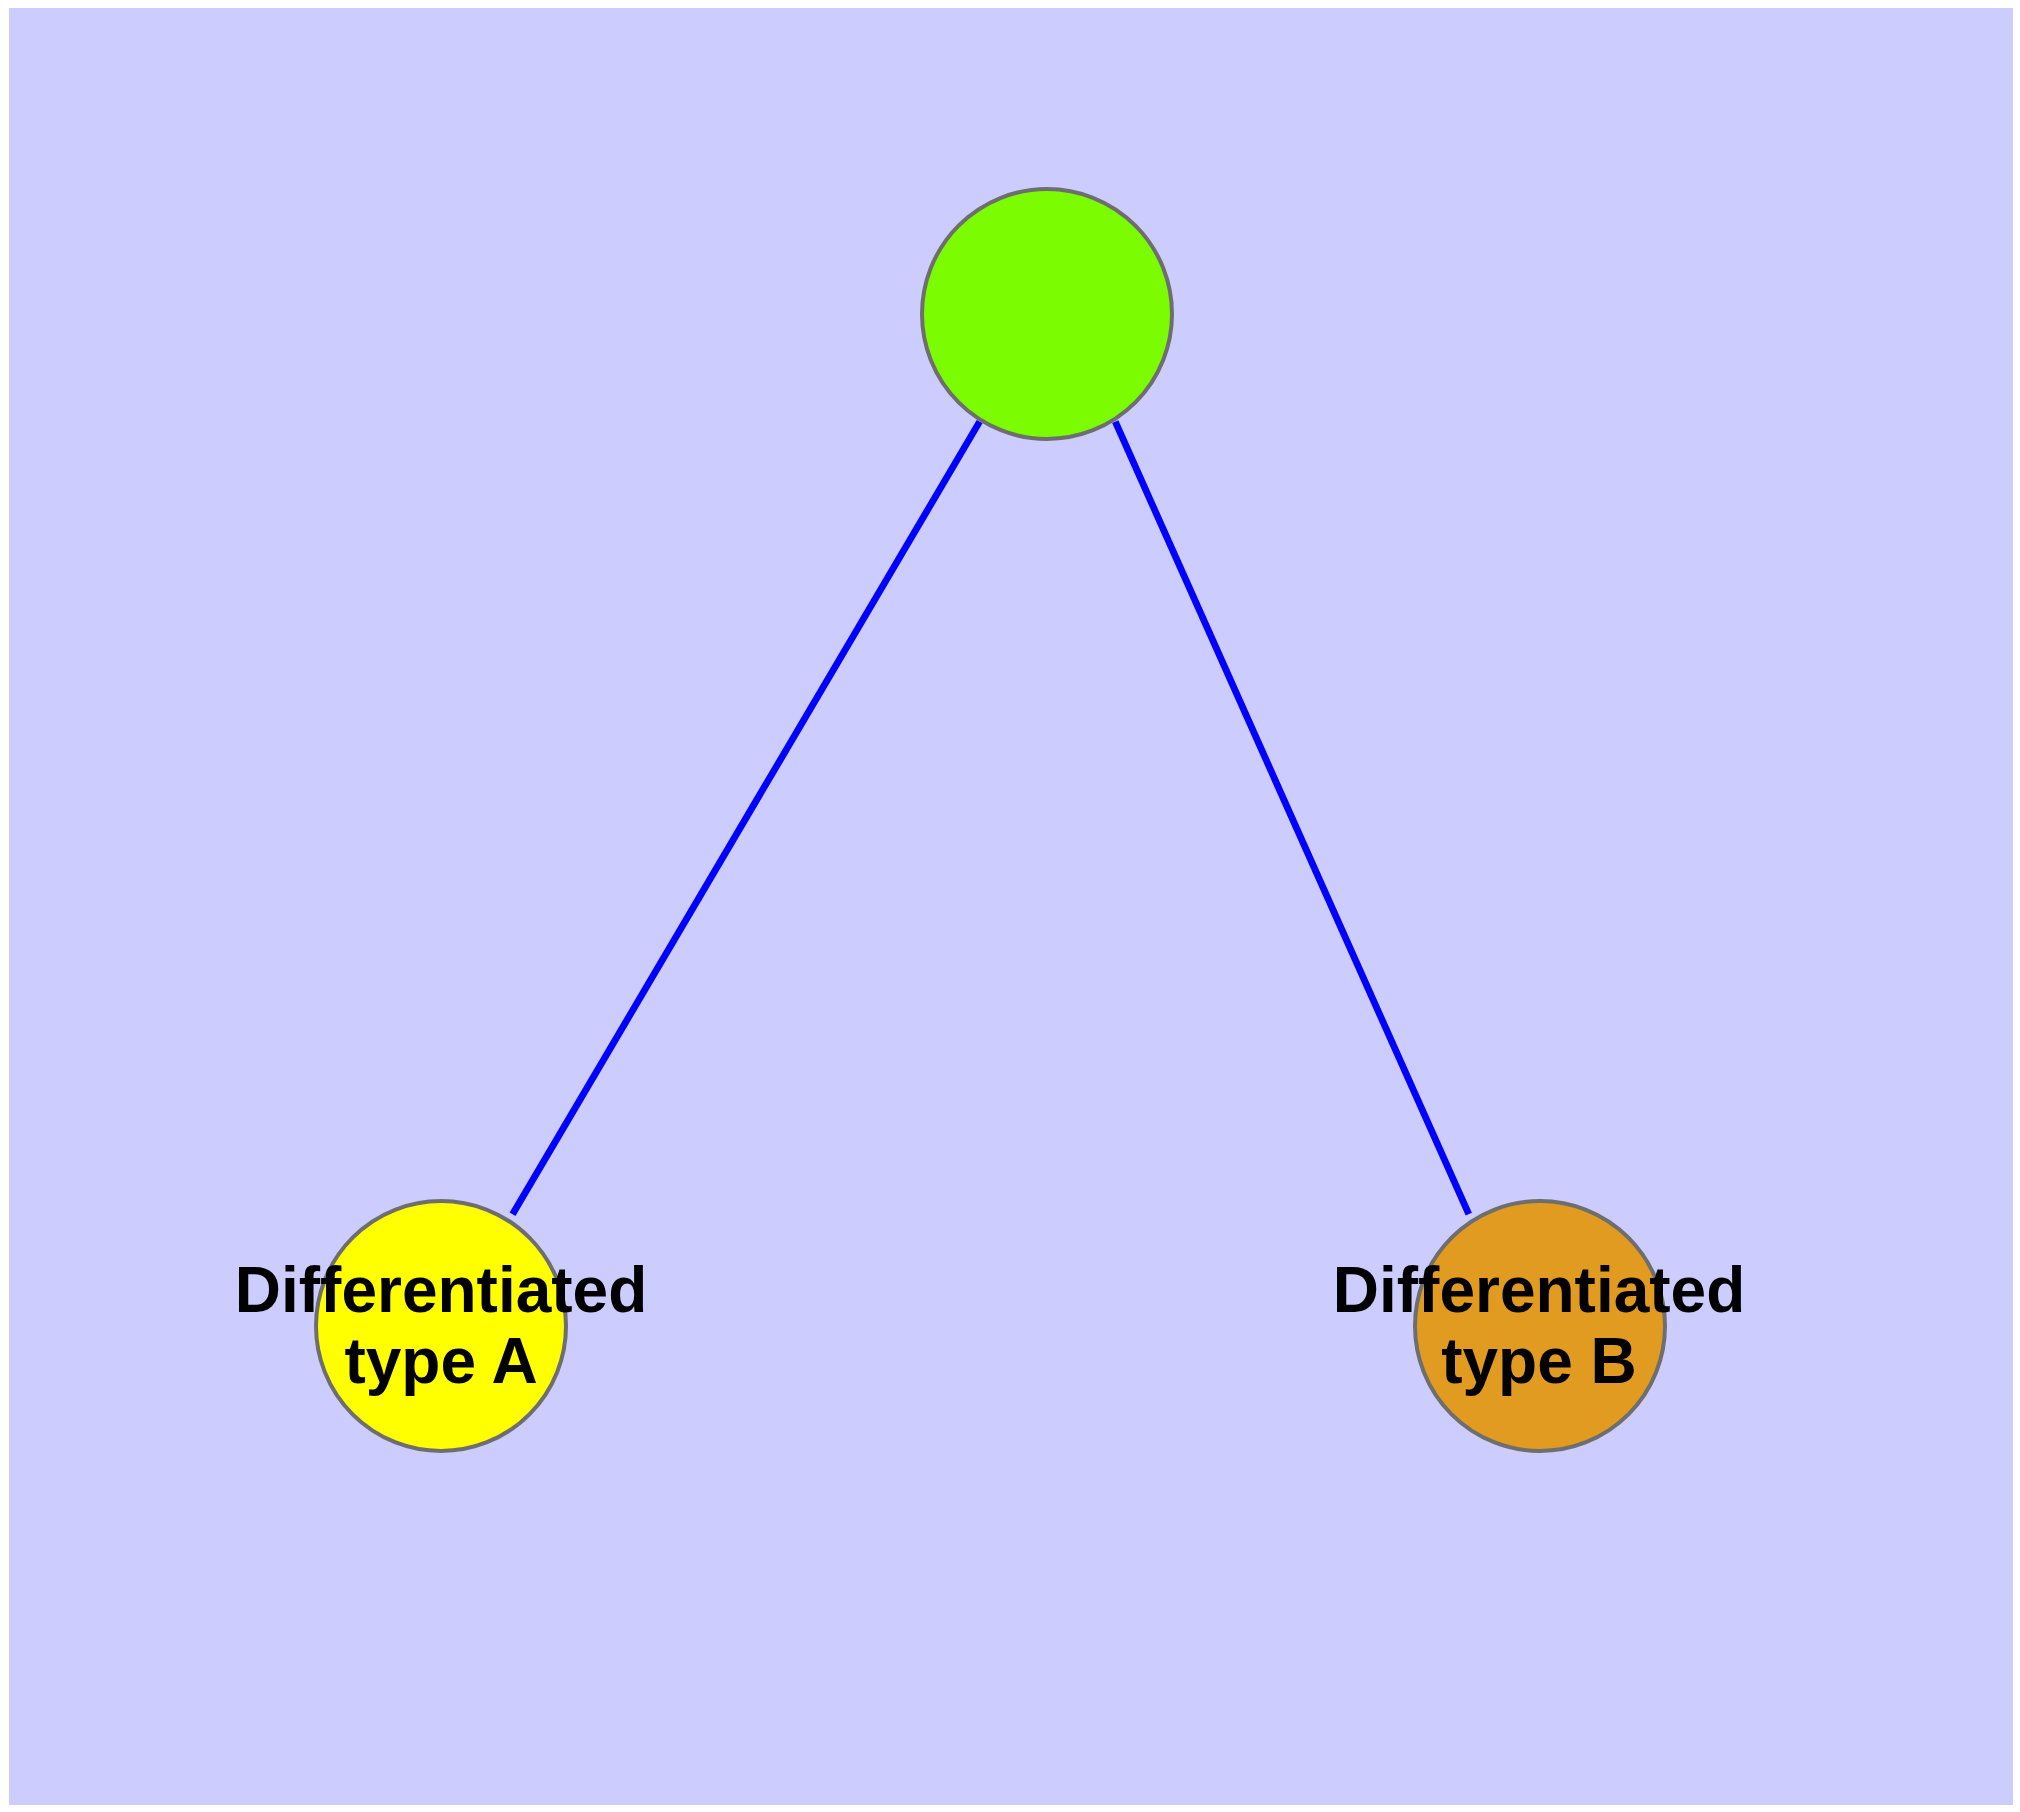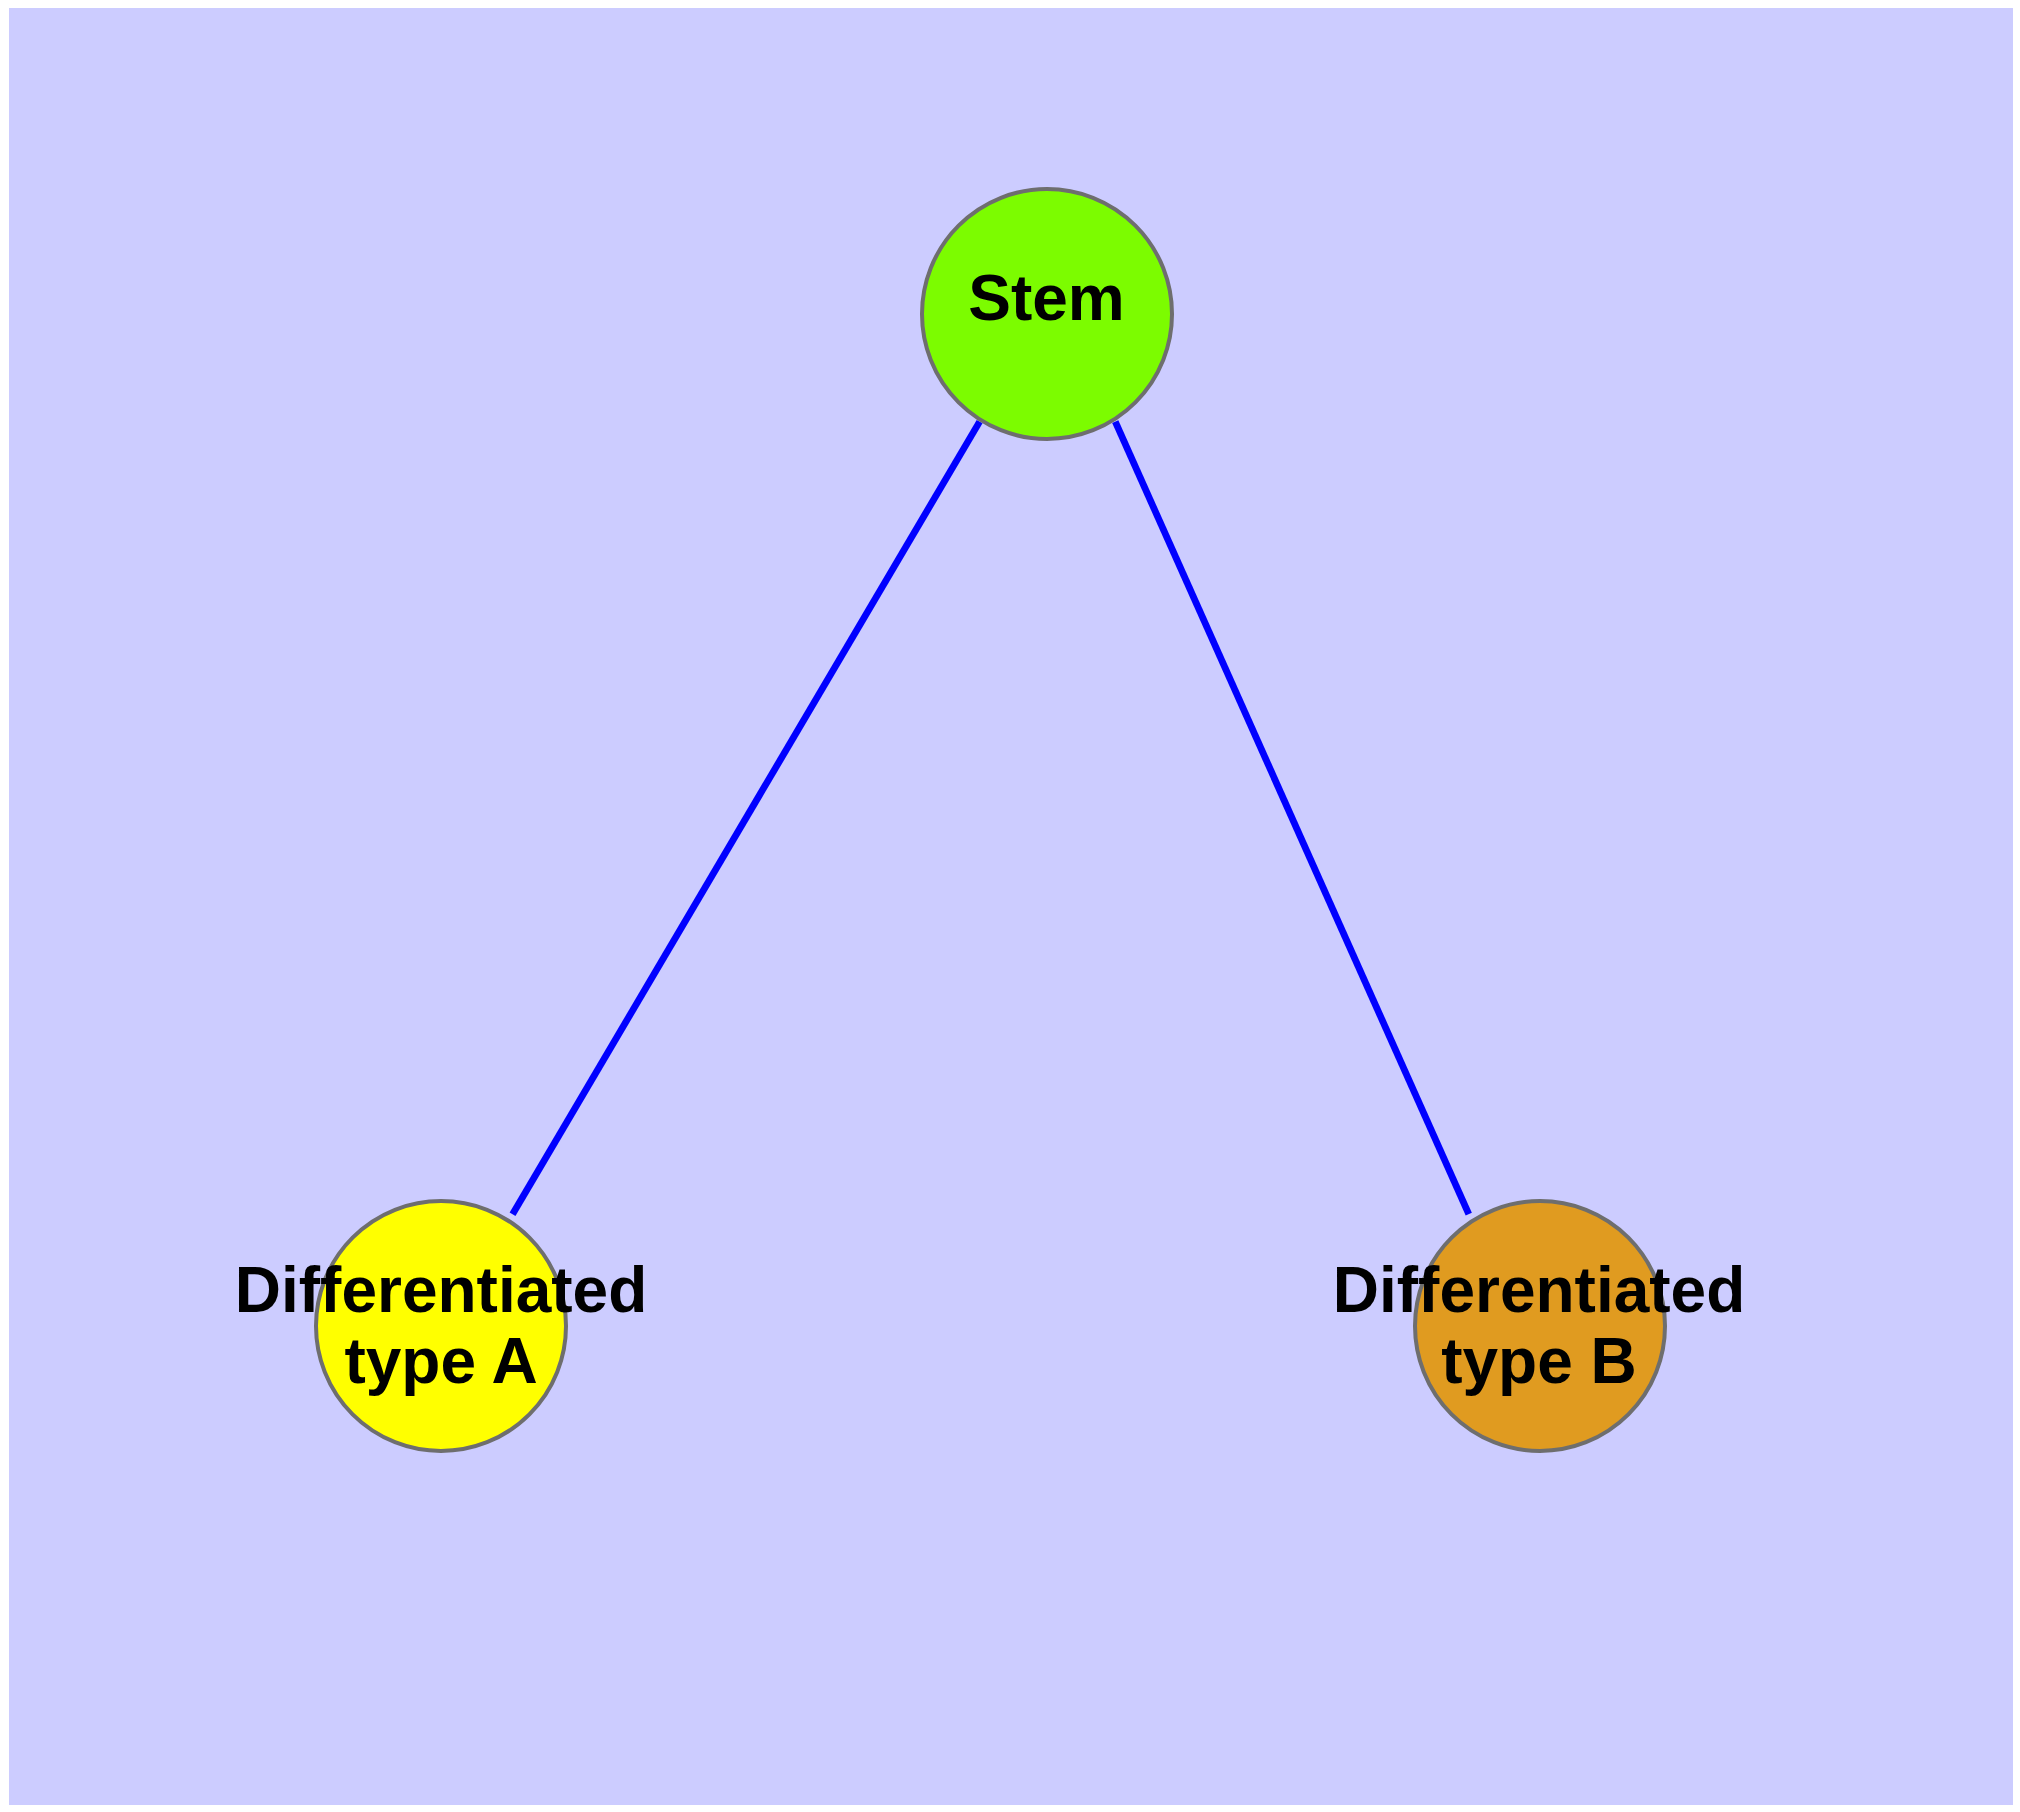--- a/index.html
+++ b/index.html
@@ -71,21 +71,20 @@
 
   <svg id="edge-layer" viewBox="0 0 2364 2120" preserveAspectRatio="none" xmlns="http://www.w3.org/2000/svg">
     <line x1="1145" y1="488" x2="594" y2="1423" stroke="#0000ff" stroke-width="8" stroke-linecap="butt"></line>
     <line x1="1305" y1="488" x2="1722" y2="1423" stroke="#0000ff" stroke-width="8" stroke-linecap="butt"></line>
   </svg>
 
   <div class="node" id="node-stem"></div>
   <div class="node" id="node-diff-a"></div>
   <div class="node" id="node-diff-b"></div>
 
-  <div class="node-label" id="label-stem">Stem</div>
 
   <div class="node-label" id="label-diff-a">Differentiated
 type A</div>
 
   <div class="node-label" id="label-diff-b">Differentiated
 type B</div>
 
 </div>
 
 

